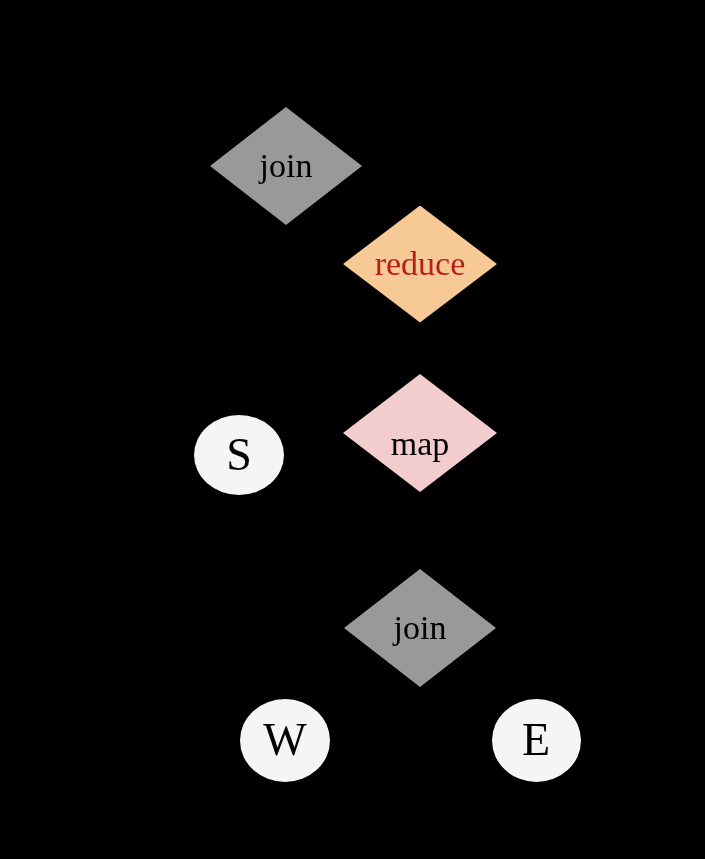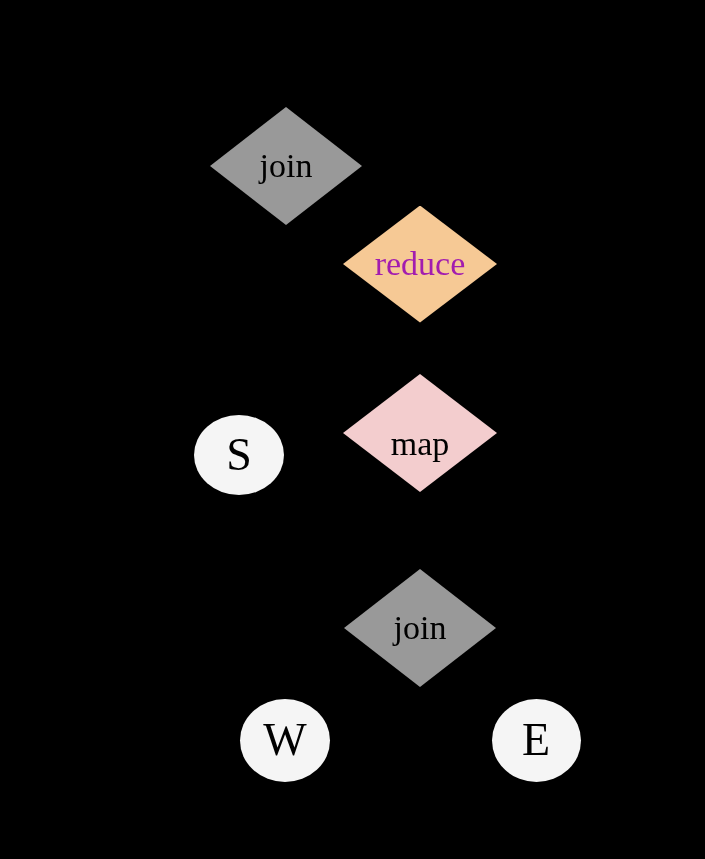--- a/index.html
+++ b/index.html
@@ -37,21 +37,21 @@
   .node.ellipse .label { font-size: 46px; }
 </style>
 </head>
 <body>
 
 <div class="canvas" style="background: rgb(0, 0, 0);">
     <div class="node diamond" style="left: 210px; top: 107px; width: 152px; height: 118px; background: rgb(153, 153, 153);">
       <span class="label" style="color: rgb(0, 0, 0);">join</span>
     </div>
     <div class="node diamond" style="left: 343px; top: 205.5px; width: 154px; height: 117px; background: rgb(246, 201, 149);">
-      <span class="label" style="color: #a21caf;">reduce</span>
+      <span class="label" style="color: #b91c1c;">reduce</span>
     </div>
     <div class="node diamond" style="left: 343px; top: 374px; width: 154px; height: 118px; background: rgb(243, 205, 206);">
       <span class="label" style="color: rgb(0, 0, 0); margin-top: 22px;">map</span>
     </div>
     <div class="node ellipse" style="left: 194px; top: 415px; width: 90px; height: 80px; background: rgb(245, 245, 245);">
       <span class="label" style="color: rgb(0, 0, 0);">S</span>
     </div>
     <div class="node diamond" style="left: 344px; top: 569px; width: 152px; height: 118px; background: rgb(153, 153, 153);">
       <span class="label" style="color: rgb(0, 0, 0);">join</span>
     </div>

